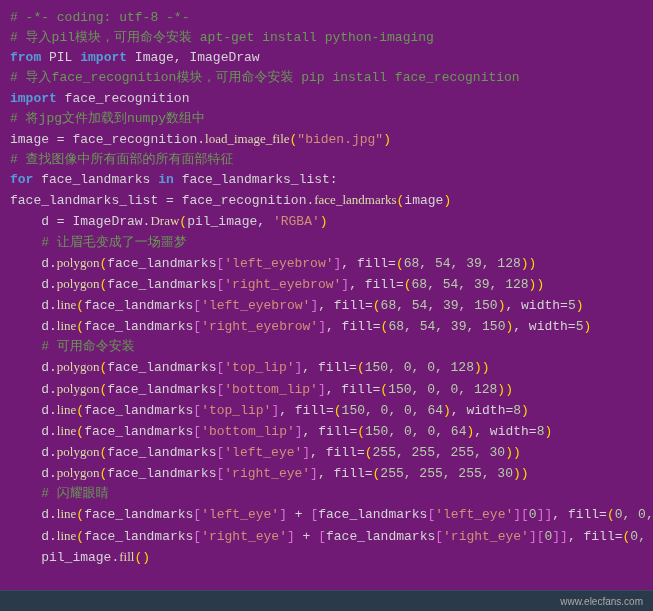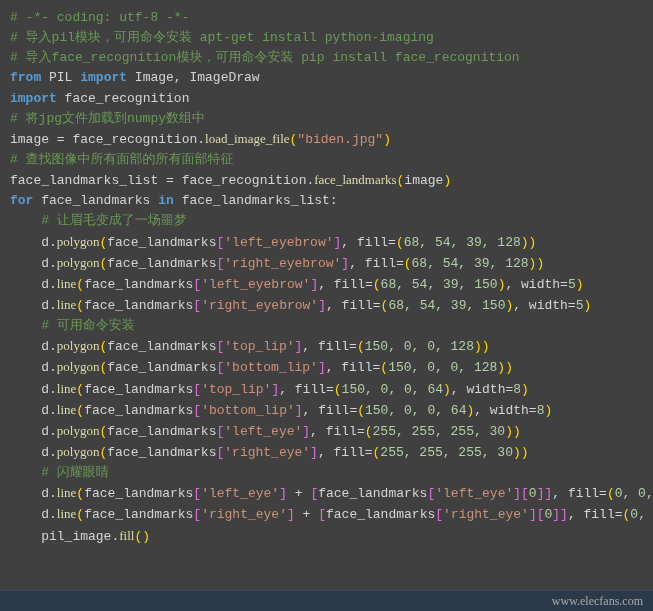--- a/index.html
+++ b/index.html
@@ -7,38 +7,38 @@
       width: 653px;
       height: 611px;
       background: #1e2a3a;
       font-family: 'Courier New', Courier, monospace;
       font-size: 13px;
       overflow: hidden;
     }
     .code-container {
       width: 653px;
       height: 590px;
-      background: #404040;
+      background: #701a75;
       padding: 8px 10px;
       overflow: hidden;
       line-height: 1.55;
     }
     .footer-bar {
       height: 21px;
       background: #2a3a4a;
       display: flex;
       align-items: center;
       justify-content: flex-end;
       padding-right: 10px;
       border-top: 1px solid #3a4a5a;
     }
     .footer-text {
       color: #aaa;
-      font-size: 12px;
-      font-family: Liberation Serif, serif;
+      font-size: 10px;
+      font-family: Liberation Sans, sans-serif;
     }
     .line {
       display: block;
       white-space: pre;
       color: #d4d4d4;
     }
     
     .c-comment  { color: #6a9955; }
     .c-keyword  { color: #569cd6; font-weight: bold; }
     .c-string   { color: #ce9178; }
@@ -48,28 +48,29 @@
     .c-paren    { color: #ffd700; }
     .c-bracket  { color: #da70d6; }
   </style>
 </head>
 <body>
 
 <div class="code-container">
 
   <span class="line c-comment"># -*- coding: utf-8 -*-</span>
   <span class="line c-comment"># 导入pil模块，可用命令安装 apt-get install python-imaging</span>
+  <span class="line"><span class="c-keyword">from</span><span class="c-normal"> PIL </span><span class="c-keyword">import</span><span class="c-normal"> Image, ImageDraw</span></span>
   <span class="line c-comment"># 导入face_recognition模块，可用命令安装 pip install face_recognition</span>
-  <span class="line"><span class="c-keyword">from</span><span class="c-normal"> PIL </span><span class="c-keyword">import</span><span class="c-normal"> Image, ImageDraw</span></span>
   <span class="line"><span class="c-keyword">import</span><span class="c-normal"> face_recognition</span></span>
   <span class="line c-comment"># 将jpg文件加载到numpy数组中</span>
   <span class="line"><span class="c-normal">image = face_recognition.</span><span class="c-func">load_image_file</span><span class="c-paren">(</span><span class="c-string">"biden.jpg"</span><span class="c-paren">)</span></span>
   <span class="line c-comment"># 查找图像中所有面部的所有面部特征</span>
+  <span class="line"><span class="c-keyword">for</span><span class="c-normal"> face_landmarks </span><span class="c-keyword">in</span><span class="c-normal"> face_landmarks_list:</span></span>
   <span class="line"><span class="c-normal">face_landmarks_list = face_recognition.</span><span class="c-func">face_landmarks</span><span class="c-paren">(</span><span class="c-normal">image</span><span class="c-paren">)</span></span>
-  <span class="line"><span class="c-keyword">for</span><span class="c-normal"> face_landmarks </span><span class="c-keyword">in</span><span class="c-normal"> face_landmarks_list:</span></span>
+  <span class="line"><span class="c-normal">    d = ImageDraw.</span><span class="c-func">Draw</span><span class="c-paren">(</span><span class="c-normal">pil_image, </span><span class="c-string">'RGBA'</span><span class="c-paren">)</span></span>
   <span class="line c-comment">    # 让眉毛变成了一场噩梦</span>
   <span class="line"><span class="c-normal">    d.</span><span class="c-func">polygon</span><span class="c-paren">(</span><span class="c-normal">face_landmarks</span><span class="c-bracket">[</span><span class="c-string">'left_eyebrow'</span><span class="c-bracket">]</span><span class="c-normal">, fill=</span><span class="c-paren">(</span><span class="c-number">68, 54, 39, 128</span><span class="c-paren">))</span></span>
   <span class="line"><span class="c-normal">    d.</span><span class="c-func">polygon</span><span class="c-paren">(</span><span class="c-normal">face_landmarks</span><span class="c-bracket">[</span><span class="c-string">'right_eyebrow'</span><span class="c-bracket">]</span><span class="c-normal">, fill=</span><span class="c-paren">(</span><span class="c-number">68, 54, 39, 128</span><span class="c-paren">))</span></span>
   <span class="line"><span class="c-normal">    d.</span><span class="c-func">line</span><span class="c-paren">(</span><span class="c-normal">face_landmarks</span><span class="c-bracket">[</span><span class="c-string">'left_eyebrow'</span><span class="c-bracket">]</span><span class="c-normal">, fill=</span><span class="c-paren">(</span><span class="c-number">68, 54, 39, 150</span><span class="c-paren">)</span><span class="c-normal">, width=</span><span class="c-number">5</span><span class="c-paren">)</span></span>
   <span class="line"><span class="c-normal">    d.</span><span class="c-func">line</span><span class="c-paren">(</span><span class="c-normal">face_landmarks</span><span class="c-bracket">[</span><span class="c-string">'right_eyebrow'</span><span class="c-bracket">]</span><span class="c-normal">, fill=</span><span class="c-paren">(</span><span class="c-number">68, 54, 39, 150</span><span class="c-paren">)</span><span class="c-normal">, width=</span><span class="c-number">5</span><span class="c-paren">)</span></span>
   <span class="line c-comment">    # 可用命令安装</span>
   <span class="line"><span class="c-normal">    d.</span><span class="c-func">polygon</span><span class="c-paren">(</span><span class="c-normal">face_landmarks</span><span class="c-bracket">[</span><span class="c-string">'top_lip'</span><span class="c-bracket">]</span><span class="c-normal">, fill=</span><span class="c-paren">(</span><span class="c-number">150, 0, 0, 128</span><span class="c-paren">))</span></span>
   <span class="line"><span class="c-normal">    d.</span><span class="c-func">polygon</span><span class="c-paren">(</span><span class="c-normal">face_landmarks</span><span class="c-bracket">[</span><span class="c-string">'bottom_lip'</span><span class="c-bracket">]</span><span class="c-normal">, fill=</span><span class="c-paren">(</span><span class="c-number">150, 0, 0, 128</span><span class="c-paren">))</span></span>
   <span class="line"><span class="c-normal">    d.</span><span class="c-func">line</span><span class="c-paren">(</span><span class="c-normal">face_landmarks</span><span class="c-bracket">[</span><span class="c-string">'top_lip'</span><span class="c-bracket">]</span><span class="c-normal">, fill=</span><span class="c-paren">(</span><span class="c-number">150, 0, 0, 64</span><span class="c-paren">)</span><span class="c-normal">, width=</span><span class="c-number">8</span><span class="c-paren">)</span></span>
   <span class="line"><span class="c-normal">    d.</span><span class="c-func">line</span><span class="c-paren">(</span><span class="c-normal">face_landmarks</span><span class="c-bracket">[</span><span class="c-string">'bottom_lip'</span><span class="c-bracket">]</span><span class="c-normal">, fill=</span><span class="c-paren">(</span><span class="c-number">150, 0, 0, 64</span><span class="c-paren">)</span><span class="c-normal">, width=</span><span class="c-number">8</span><span class="c-paren">)</span></span>

